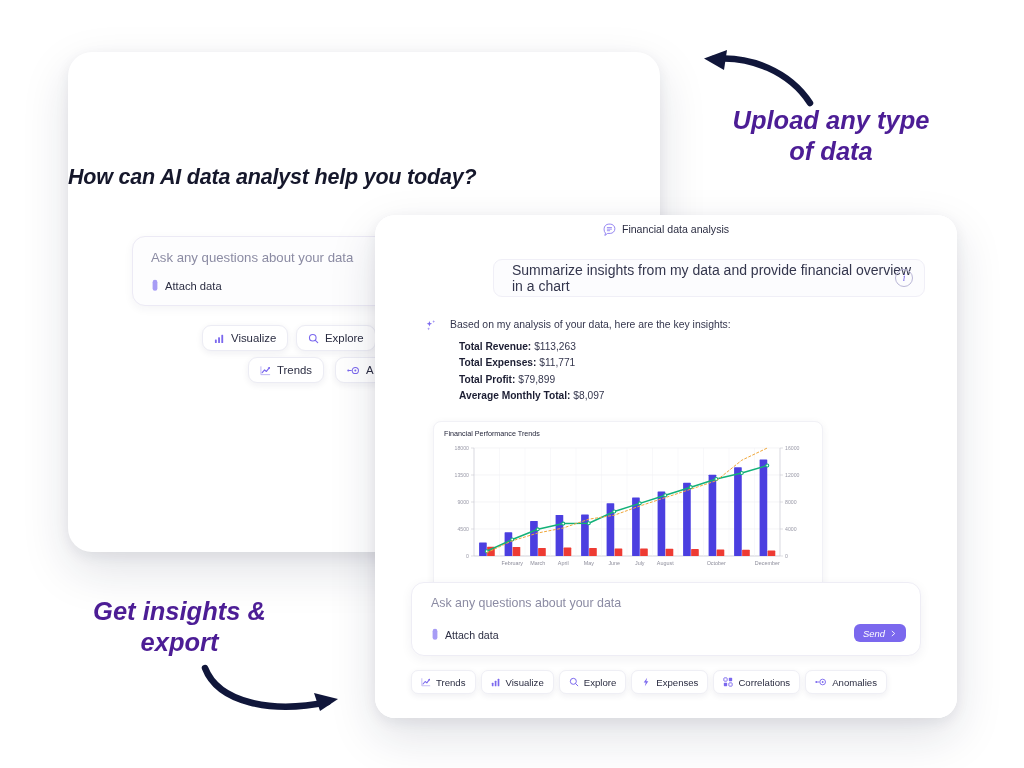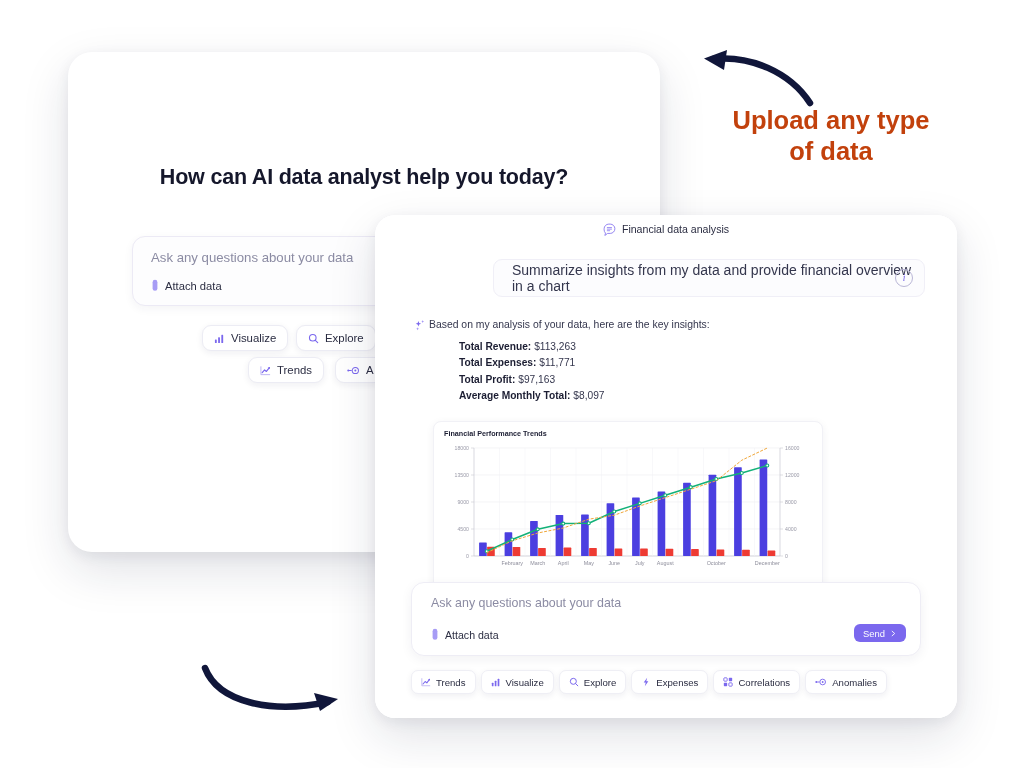--- a/index.html
+++ b/index.html
@@ -14,22 +14,22 @@
 
   
   .card{
     position:absolute;background:#ffffff;border-radius:22px;
     box-shadow:0 18px 48px rgba(25,28,60,.13), 0 4px 14px rgba(25,28,60,.07);
   }
 
   
   #back-card{left:68px;top:52px;width:592px;height:500px;border-radius:24px;}
   .back-title{
-    position:absolute;left:0;right:0;top:113px;text-align:center;
-    font-size:21.5px;font-weight:bold;color:#15172b;letter-spacing:-.2px;
+    position:absolute;left:0;right:0;top:113px;text-align:left;
+    font-size:21.5px;font-weight:bold;color:#15172b;letter-spacing:-.2px;font-style:italic;
   }
   .back-input{
     position:absolute;left:64px;top:184px;width:430px;height:68px;
     background:#fdfdfe;border:1px solid #eceaf5;border-radius:13px;
     box-shadow:0 3px 10px rgba(30,30,70,.05);
   }
   .back-input .ph{
     position:absolute;left:18px;top:13px;font-size:13.2px;color:#8b8ba3;
   }
   .back-attach{
@@ -63,32 +63,32 @@
     display:flex;align-items:center;
   }
   .user-msg .txt{font-size:14px;color:#34364d;margin-left:18px;}
   .info-badge{
     position:absolute;right:11px;top:50%;transform:translateY(-50%);
     width:16px;height:16px;border:1px solid #b9b6d6;border-radius:50%;
     display:flex;align-items:center;justify-content:center;
     font-size:9.5px;color:#6f5ce8;font-style:italic;font-family:"Liberation Serif",serif;
   }
 
-  .ai-row{position:absolute;left:38px;top:76px;display:flex;gap:2px;justify-content:space-between;}
+  .ai-row{position:absolute;left:49px;top:76px;display:flex;gap:12px;justify-content:space-between;}
   .ai-intro{font-size:10.4px;color:#34364d;}
   .kv{position:absolute;left:56px;top:96px;font-size:10.2px;color:#34364d;line-height:16.4px;margin-left:28px;}
   .kv b{font-weight:bold;color:#1c1e33;}
 
   
   .chart-card{
     position:absolute;left:58px;top:178px;width:388px;height:182px;
     background:#ffffff;border:1px solid #f1f1f6;border-radius:8px;
     box-shadow:0 2px 8px rgba(30,30,70,.06);
   }
-  .chart-title{position:absolute;left:10px;top:7px;font-size:7.2px;font-weight:bold;color:#1c1e33;}
+  .chart-title{position:absolute;left:10px;top:7px;font-size:7.2px;font-weight:normal;color:#1c1e33;}
   .plot{position:absolute;left:10px;top:22px;right:8px;bottom:26px;}
   .legend{
     position:absolute;left:0;right:0;bottom:7px;display:flex;justify-content:center;
     gap:9px;font-size:6.4px;
   }
   .legend span{display:flex;align-items:center;gap:3px;}
   .lg-sw{width:6px;height:6px;border-radius:1px;display:inline-block;}
   .lg-ln{width:9px;height:2px;display:inline-block;position:relative;}
   .lg-ln::after{content:"";position:absolute;left:3px;top:-1.5px;width:4px;height:4px;border-radius:50%;background:inherit;}
 
@@ -100,33 +100,34 @@
   }
   .composer .ph{position:absolute;left:19px;top:13px;font-size:12.4px;color:#8b8ba3;}
   .composer .attach{
     position:absolute;left:19px;top:45px;display:flex;align-items:center;gap:6px;
     font-size:10.6px;color:#2b2d42;
   }
   .send-btn{
     position:absolute;right:14px;top:41px;height:18px;padding:0 9px;border-radius:6px;
     background:#7b68ee;color:#ffffff;font-size:9.4px;display:flex;align-items:center;gap:5px;
     border:none;
+    font-style:italic;
   }
   .toolbar{
     position:absolute;left:36px;bottom:24px;width:520px;height:24px;
     display:flex;gap:5px;align-items:center;
   }
   .tpill{
     display:flex;align-items:center;gap:5px;background:#ffffff;border:1px solid #efeff5;
     border-radius:7px;box-shadow:0 2px 6px rgba(30,30,70,.07);
     height:22px;padding:0 9px;font-size:9.6px;color:#2b2d42;white-space:nowrap;
   }
 
   
-  .anno{position:absolute;color:#c2410c;font-weight:bold;text-align:center;line-height:1.23;}
+  .anno{position:absolute;color:#4c1d95;font-weight:bold;text-align:center;line-height:1.23;font-style:italic;}
   #anno-upload{left:700px;top:105px;width:262px;font-size:25.5px;}
   #anno-insights{left:62px;top:596px;width:235px;font-size:25.5px;}
   .arrow{position:absolute;}
   #arrow-up{left:695px;top:48px;}
   #arrow-down{left:200px;top:660px;}
 
   .icn{display:inline-block;line-height:0;}
 </style>
 </head>
 <body>
@@ -222,21 +223,21 @@
               <path d="M9.7 1.1l.4 1.05 1.05.4-1.05.4-.4 1.05-.4-1.05-1.05-.4 1.05-.4z" fill="#9d8ff5"></path>
               <path d="M4.6 8.3l.42 1.08 1.08.42-1.08.42-.42 1.08-.42-1.08-1.08-.42 1.08-.42z" fill="#9d8ff5"></path>
             </svg>
         </span>
         <span class="ai-intro">Based on my analysis of your data, here are the key insights:</span>
       </div>
 
       <div class="kv">
         <div><b>Total Revenue:</b> <span>$113,263</span></div>
         <div><b>Total Expenses:</b> <span>$11,771</span></div>
-        <div><b>Total Profit:</b> <span>$97,163</span></div>
+        <div><b>Total Profit:</b> <span>$79,899</span></div>
         <div><b>Average Monthly Total:</b> <span>$8,097</span></div>
       </div>
 
       <div class="chart-card">
         <div class="chart-title">Financial Performance Trends</div>
         <div class="plot">
           <svg id="chart-svg" width="100%" height="100%" viewBox="0 0 370 134" preserveAspectRatio="none">
               <line x1="30" y1="112" x2="336" y2="112" stroke="#ececf0" stroke-width="0.6"></line>
               <line x1="27" y1="112" x2="30" y2="112" stroke="#c9c9d2" stroke-width="0.6"></line>
               <text x="25" y="114.2" text-anchor="end" font-size="5.2" fill="#9a9aa8">0</text>
@@ -432,20 +433,22 @@
 
   <div class="anno" id="anno-upload" style="white-space:pre-line">Upload any type
 of data</div>
   <div class="arrow" id="arrow-up">
     <svg width="120" height="60" viewBox="0 0 120 60">
       <path d="M115 55 C95 24, 55 7, 18 11" fill="none" stroke="#10163a" stroke-width="6.5" stroke-linecap="round"></path>
       <polygon points="9,10.5 32,2 29,22" fill="#10163a"></polygon>
     </svg>
   </div>
 
+  <div class="anno" id="anno-insights" style="white-space:pre-line">Get insights &amp;
+export</div>
   <div class="arrow" id="arrow-down">
     <svg width="150" height="60" viewBox="0 0 150 60">
       <path d="M5 8 C18 42, 70 54, 128 42" fill="none" stroke="#10163a" stroke-width="6.5" stroke-linecap="round"></path>
       <polygon points="138,39 114,33 120,51" fill="#10163a"></polygon>
     </svg>
   </div>
 
 </div>
 
 </body></html>

